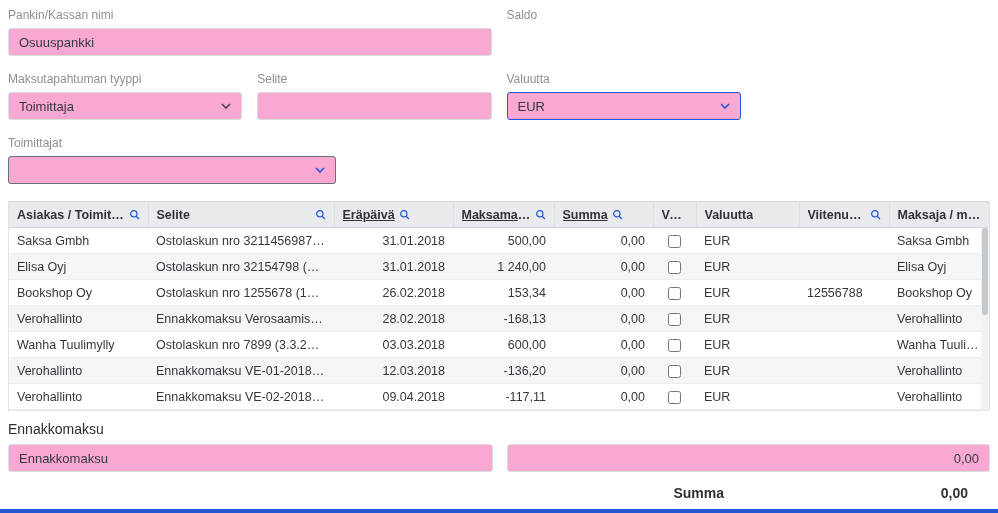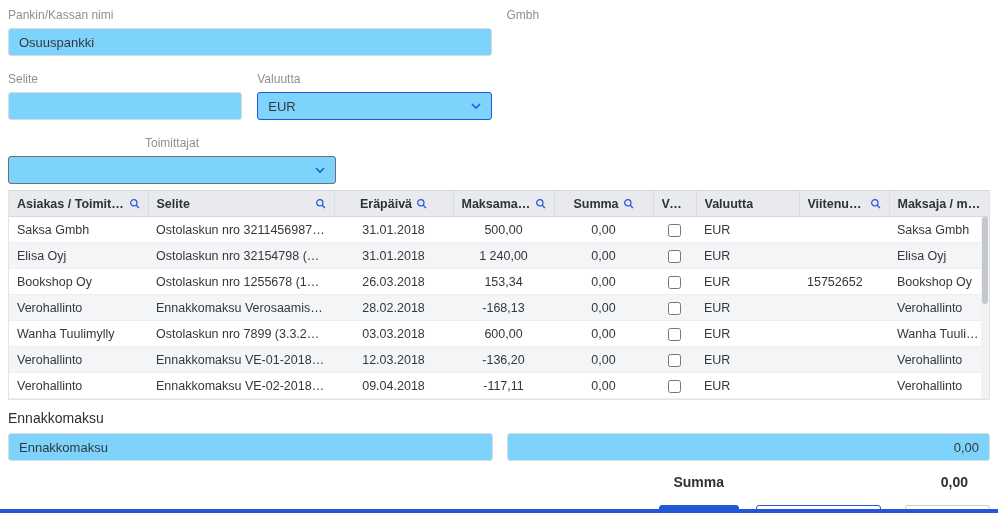--- a/index.html
+++ b/index.html
@@ -21,21 +21,21 @@
     font-size: 12px;
     color: #8b9097;
     margin-bottom: 6px;
     white-space: nowrap;
   }
   .ctrl {
     width: 100%;
     height: 28px;
     border: 1px solid #d9dcdf;
     border-radius: 3px;
-    background: #7dd3fc;
+    background: #f9a8d4;
     font-family: "Liberation Sans", sans-serif;
     font-size: 13px;
     color: #33383e;
     padding: 0 10px;
     outline: none;
   }
   .ctrl.readonly { background: #e9ecef; text-align: right; }
   .ctrl.blue { border-color: #2257d8; }
   .ctrl.dark { border-color: #6a7075; }
 
@@ -43,50 +43,50 @@
     display: flex; align-items: center; justify-content: space-between;
     cursor: pointer;
   }
   .selectbox .chev { display: flex; align-items: center; color: #42474d; }
   .selectbox .chev.blue { color: #2257d8; }
 
   .inputwrap { position: relative; }
   .inputwrap .cal {
     position: absolute; right: 9px; top: 7px; cursor: pointer; line-height: 0;
   }
-  .row-suppliers { width: 328px; margin-bottom: 6px; text-align: center; }
+  .row-suppliers { width: 328px; margin-bottom: 17px; }
 
   
   .table-wrap { position: relative; border: 1px solid #e2e4e7; border-top: none; }
   table { width: 100%; border-collapse: collapse; table-layout: fixed; font-size: 12.5px; }
   thead th {
     background: #e8eaed;
     border-top: 1px solid #d4d7da;
     border-bottom: 1px solid #d4d7da;
     border-right: 1px solid #dcdee1;
     height: 26px;
     font-weight: bold;
     font-size: 12.5px;
     color: #2e3338;
     padding: 0 8px;
     white-space: nowrap; overflow: hidden;
   }
   thead th:last-child { border-right: none; }
   .th-inner { display: flex; align-items: center; gap: 4px; }
   .th-inner.sb { justify-content: space-between; }
-  .th-inner.right { justify-content: center; }
+  .th-inner.right { justify-content: flex-start; text-decoration: underline; }
   .th-label { overflow: hidden; text-overflow: ellipsis; white-space: nowrap; }
   tbody td {
     height: 26px;
     padding: 0 8px;
     border-bottom: 1px solid #eceef0;
     white-space: nowrap; overflow: hidden; text-overflow: ellipsis;
   }
   tbody tr:nth-child(even) { background: #f4f5f7; }
-  td.num { text-align: center; }
+  td.num { text-align: right; }
   td.c-check { text-align: center; }
   td.c-check input { width: 13px; height: 13px; vertical-align: middle; cursor: pointer; }
   .search-ico { display: inline-flex; line-height: 0; cursor: pointer; flex: none; }
 
   .vscroll {
     position: absolute; top: 27px; bottom: 1px; right: 0; width: 8px;
     background: #f1f2f3;
   }
   .vthumb {
     position: absolute; top: 0; left: 1px; width: 6px; height: 48%;
@@ -123,25 +123,36 @@
 <body>
 
 <div class="page">
 
   <div class="frow">
     <div class="field span2">
       <label>Pankin/Kassan nimi</label>
       <input class="ctrl" value="Osuuspankki" style="">
     </div>
     <div class="field span2">
-      <label>Gmbh</label>
+      <label>Saldo</label>
     </div>
   </div>
 
   <div class="frow">
+    <div class="field">
+      <label>Maksutapahtuman tyyppi</label>
+      <div class="ctrl selectbox">
+        <span>Toimittaja</span>
+        <span class="chev">
+          <svg width="10" height="6" viewBox="0 0 10 6">
+              <path d="M1 1l4 4 4-4" fill="none" stroke="currentColor" stroke-width="1.6"></path>
+            </svg>
+        </span>
+      </div>
+    </div>
     <div class="field">
       <label>Selite</label>
       <input class="ctrl" value="" style="">
     </div>
     <div class="field">
       <label>Valuutta</label>
       <div class="ctrl blue selectbox">
         <span>EUR</span>
         <span class="chev blue">
           <svg width="10" height="6" viewBox="0 0 10 6">
@@ -281,26 +292,26 @@
             <td class="c-unpaid num">1 240,00</td>
             <td class="c-sum num">0,00</td>
             <td class="c-check"><input type="checkbox" style=""></td>
             <td class="c-cur">EUR</td>
             <td class="c-ref"></td>
             <td class="c-payer">Elisa Oyj</td>
           </tr>
           <tr>
             <td class="c-name">Bookshop Oy</td>
             <td class="c-selite">Ostolaskun nro 1255678 (12.2.2...</td>
-            <td class="c-due num">26.03.2018</td>
+            <td class="c-due num">26.02.2018</td>
             <td class="c-unpaid num">153,34</td>
             <td class="c-sum num">0,00</td>
             <td class="c-check"><input type="checkbox" style=""></td>
             <td class="c-cur">EUR</td>
-            <td class="c-ref">15752652</td>
+            <td class="c-ref">12556788</td>
             <td class="c-payer">Bookshop Oy</td>
           </tr>
           <tr>
             <td class="c-name">Verohallinto</td>
             <td class="c-selite">Ennakkomaksu Verosaamiset (2...</td>
             <td class="c-due num">28.02.2018</td>
             <td class="c-unpaid num">-168,13</td>
             <td class="c-sum num">0,00</td>
             <td class="c-check"><input type="checkbox" style=""></td>
             <td class="c-cur">EUR</td>

